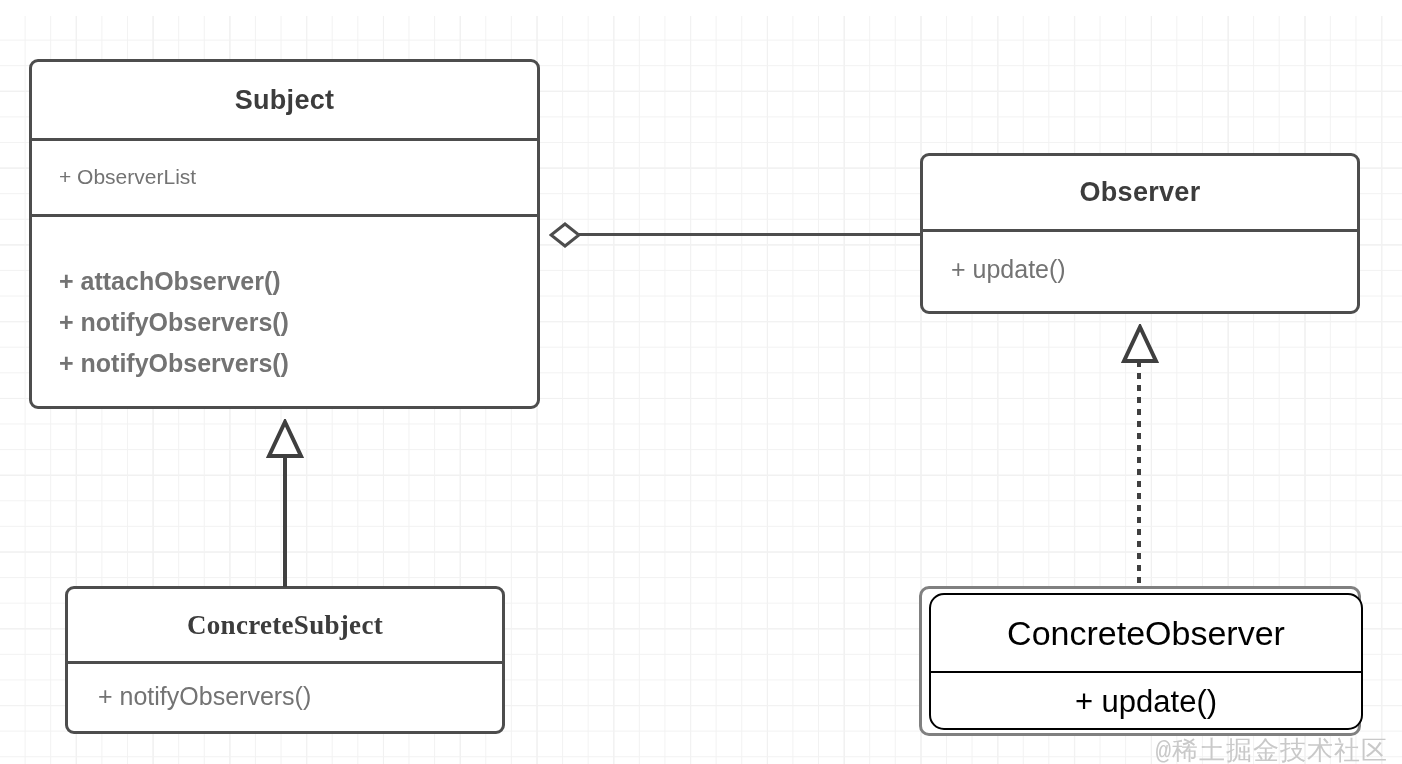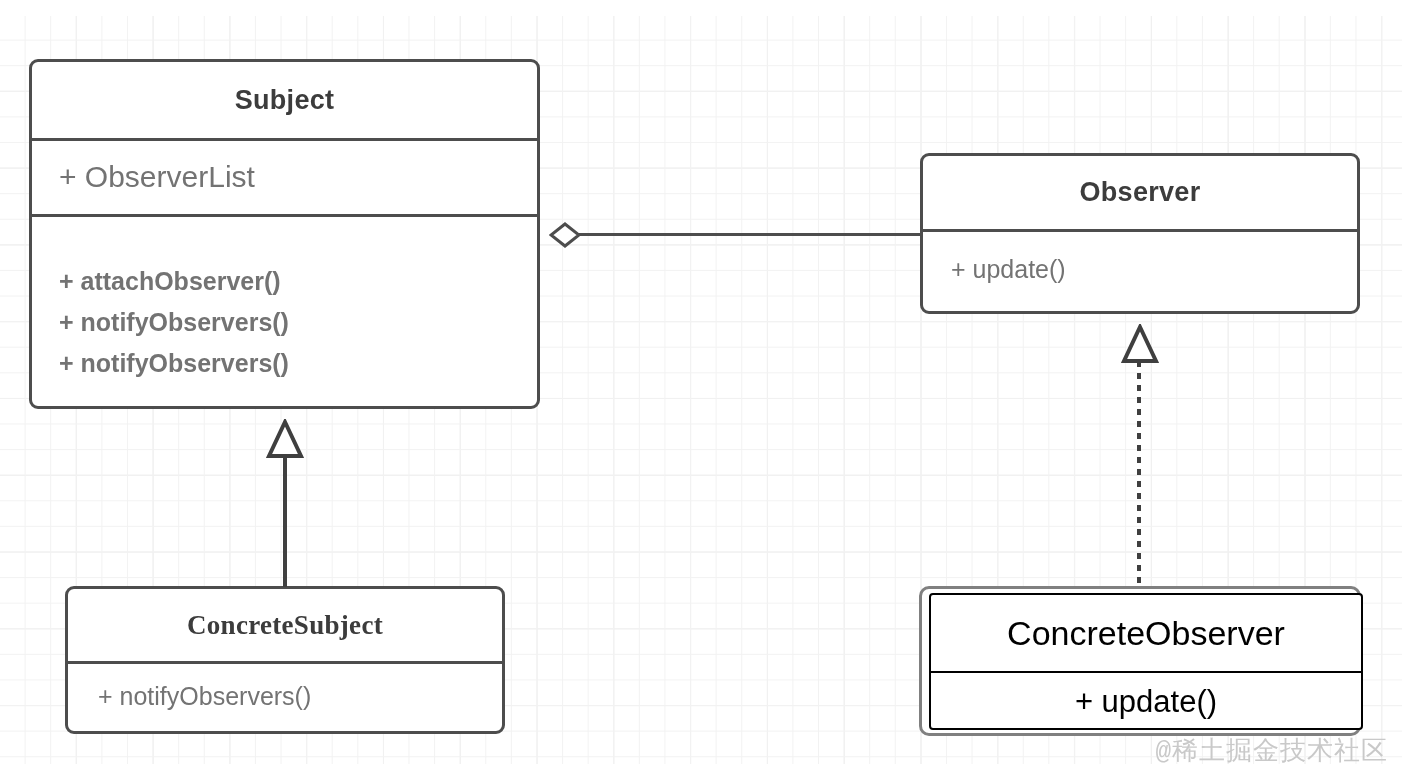--- a/index.html
+++ b/index.html
@@ -55,21 +55,21 @@
     white-space: nowrap;
     color: #737373;
   }
 
   
   #subject-box {
     left: 29px; top: 43px; width: 511px; height: 350px;
   }
   #subject-box .uml-title { height: 76px; font-size: 27px; }
   #subject-attrs { height: 76px; padding: 21px 0 0 27px; }
-  #subject-attrs .uml-row { font-size: 30px; line-height: 30px; }
+  #subject-attrs .uml-row { font-size: 21px; line-height: 30px; }
   #subject-ops { height: 189px; padding: 44px 0 0 27px; }
   #subject-ops .uml-row { font-size: 25px; line-height: 41px; font-weight: bold; }
 
   
   #observer-box {
     left: 920px; top: 137px; width: 440px; height: 161px;
   }
   #observer-box .uml-title { height: 73px; font-size: 27px; }
   #observer-ops { height: 85px; padding: 22px 0 0 28px; }
   #observer-ops .uml-row { font-size: 25px; line-height: 30px; }
@@ -90,21 +90,21 @@
     border: 3px solid #808080;
     border-radius: 10px;
     background: #ffffff;
   }
   #concreteobserver-box {
     position: absolute;
     left: 929px; top: 577px; width: 434px; height: 137px;
     box-sizing: border-box;
     background: #ffffff;
     border: 2px solid #000000;
-    border-radius: 4px;
+    border-radius: 15px;
     overflow: hidden;
   }
   #concreteobserver-box .co-title {
     height: 76px;
     display: flex; align-items: center; justify-content: center;
     font-size: 34px;
     color: #000000;
     font-weight: normal;
   }
   #concreteobserver-box .co-section {

